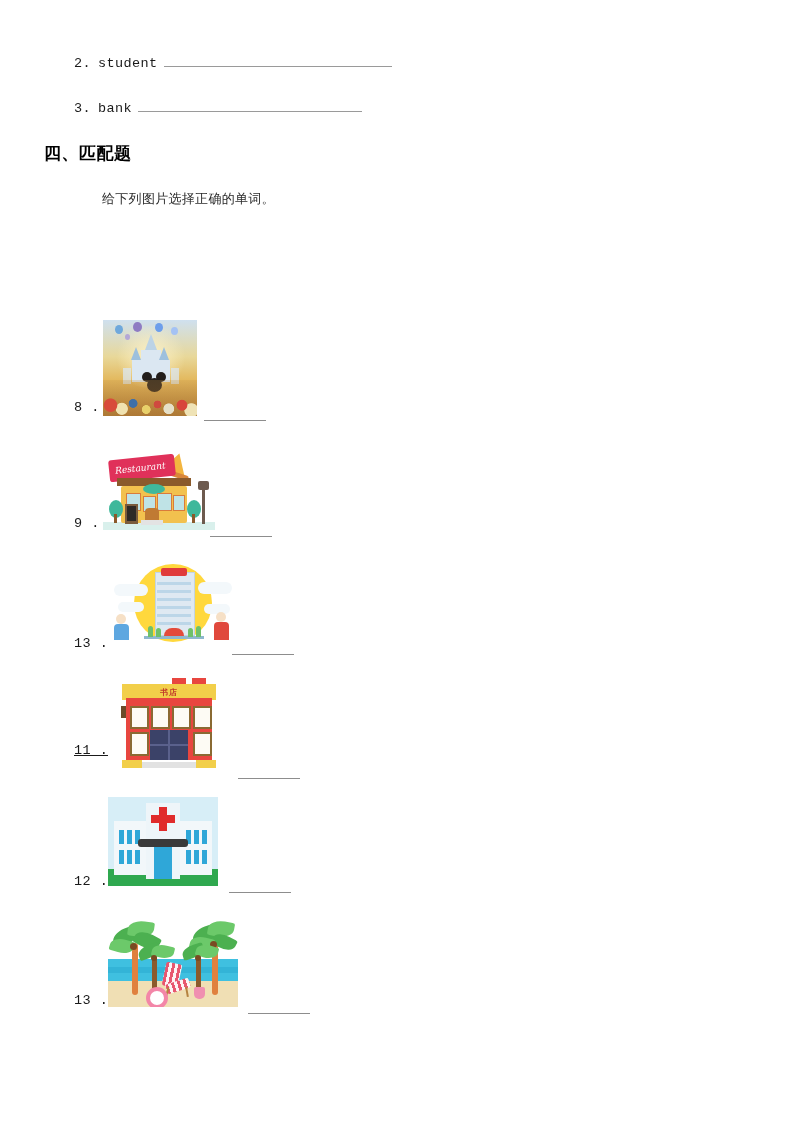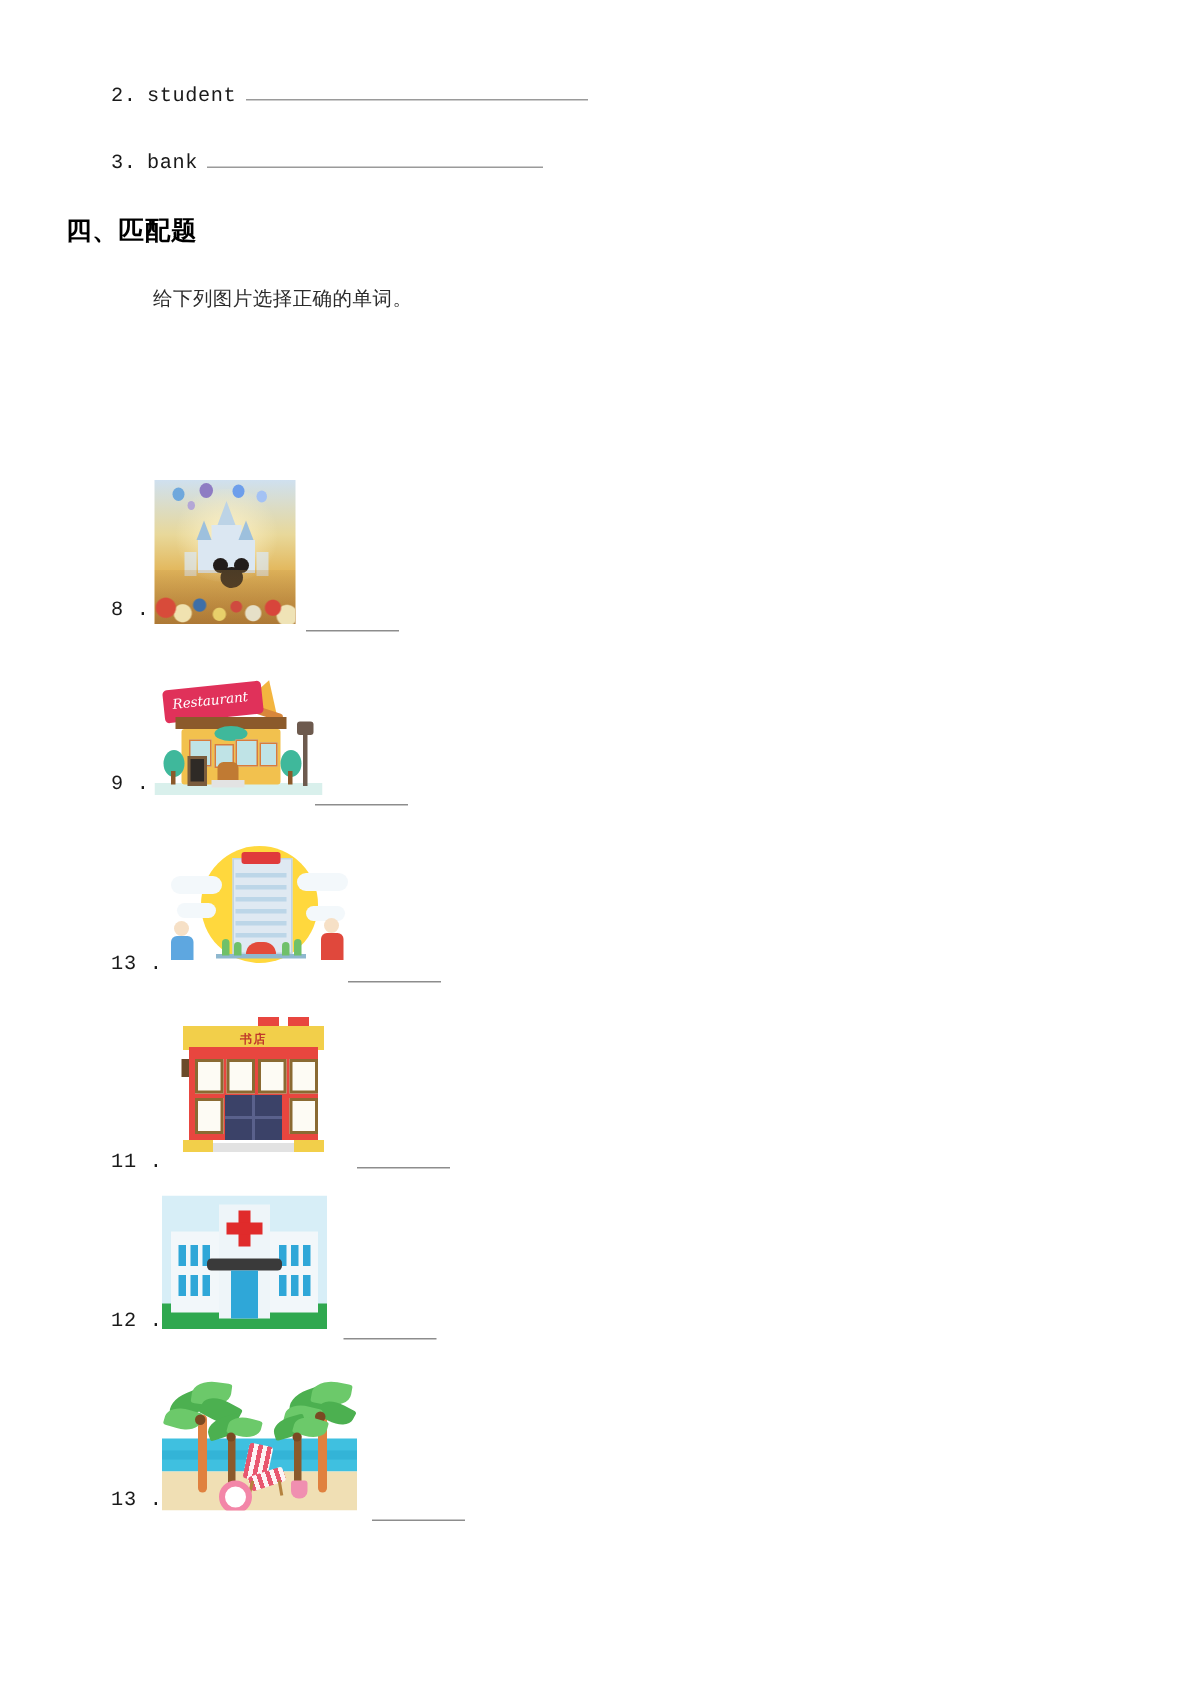--- a/index.html
+++ b/index.html
@@ -322,21 +322,21 @@
 
       <div class="ht-person-head" style="left:4px;top:54px;width:10px;height:10px;background:#f6e0c6;"></div>
       <div class="ht-person-body" style="left:2px;top:64px;width:15px;height:16px;background:#5ea7e0;"></div>
       <div class="ht-person-head" style="left:104px;top:52px;width:10px;height:10px;background:#f6e0c6;"></div>
       <div class="ht-person-body" style="left:102px;top:62px;width:15px;height:18px;background:#e0483c;"></div>
     </div>
     <div class="pic-blank" style="left:158px;top:84px;width:62px;"></div>
   </div>
 
   <div class="pic-item" style="top:678px;height:100px;width:340px;">
-    <span class="pic-num" style="top:90px;">11 .</span>
+    <span class="pic-num" style="top:65px;text-decoration:underline;">11 .</span>
     <div class="pic-figure" style="left:34px;top:0;width:122px;height:95px;background:#fff;">
       <div class="bk-roofbox" style="left:64px;top:0px;width:14px;height:8px;"></div>
       <div class="bk-roofbox" style="left:84px;top:0px;width:14px;height:8px;"></div>
       <div class="bk-sign" style="left:14px;top:6px;width:94px;height:16px;"></div>
       <div class="bk-sign-txt" style="left:52px;top:9px;">书店</div>
       <div class="bk-body" style="left:18px;top:20px;width:86px;height:62px;"></div>
       <div class="bk-sidebox" style="left:13px;top:28px;width:5px;height:12px;"></div>
 
       <div class="bk-win" style="left:22px;top:28px;width:15px;height:19px;"></div>
       <div class="bk-win" style="left:43px;top:28px;width:15px;height:19px;"></div>

